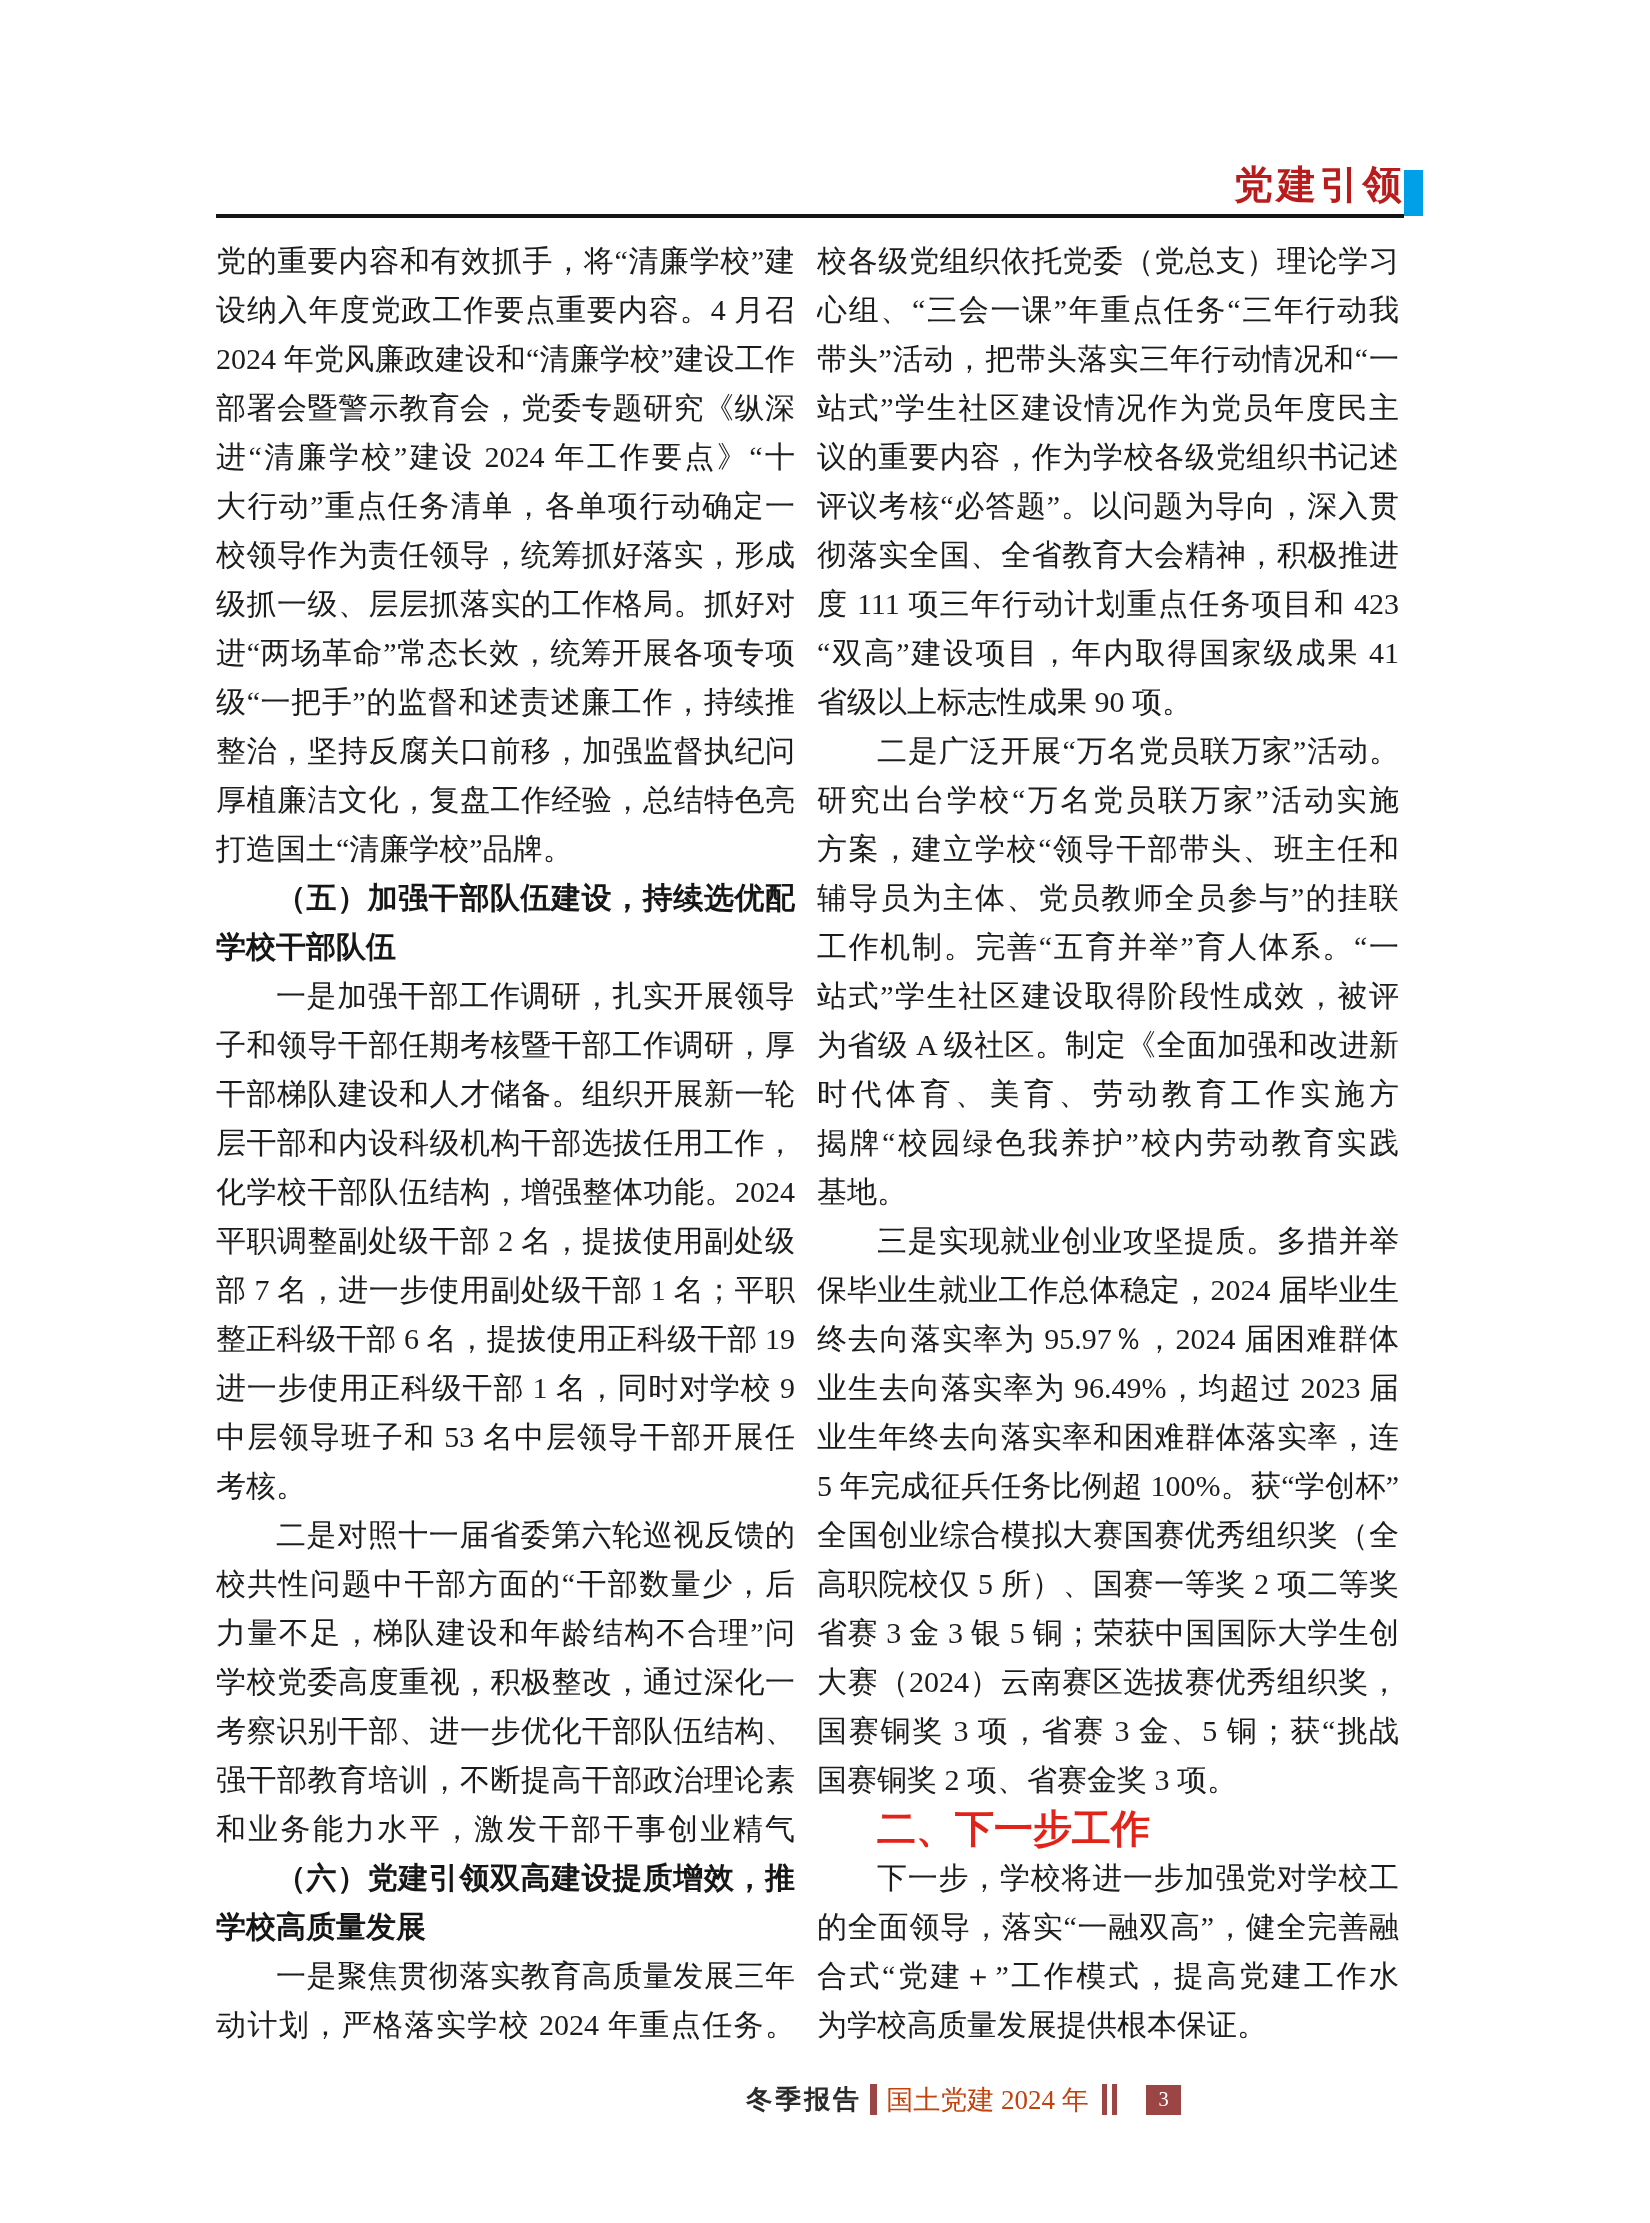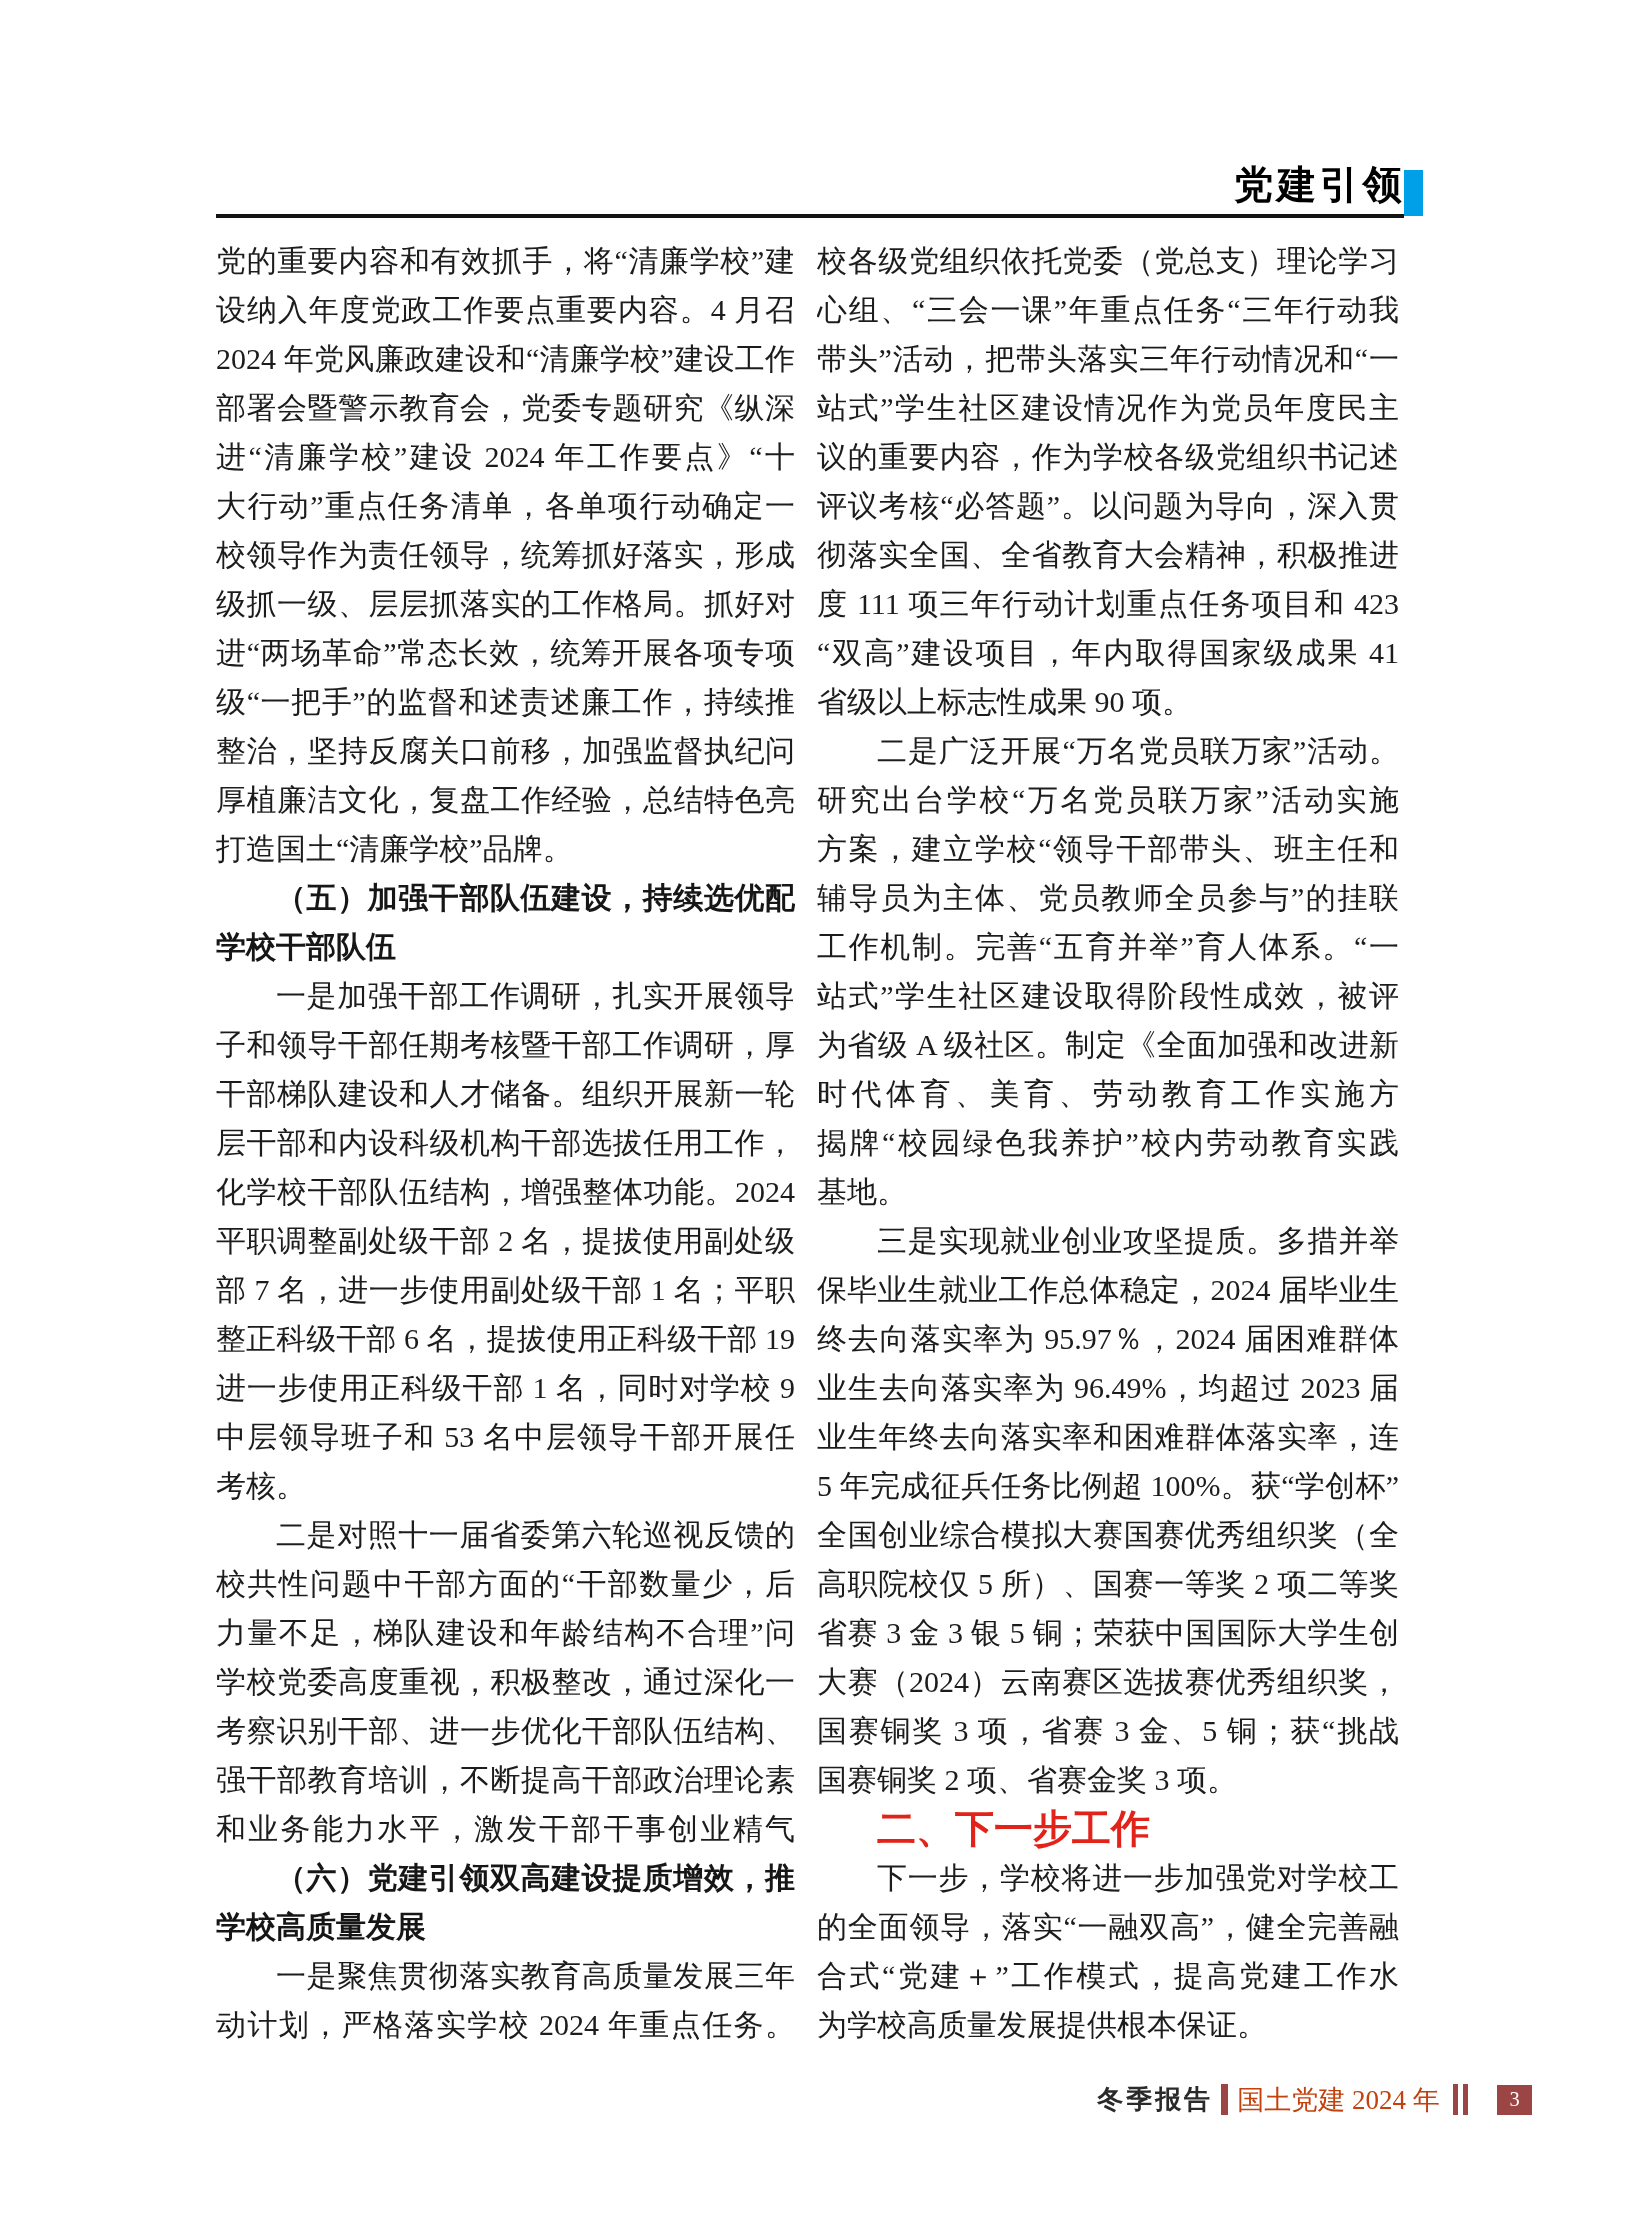--- a/index.html
+++ b/index.html
@@ -9,21 +9,21 @@
     background:#ffffff;
     font-family:"Liberation Serif","DejaVu Serif",serif;
     color:#1a1a1a;
     overflow:hidden;
   }
   
   #page-title{
     position:absolute;left:1234px;top:158px;
     font-size:39px;font-weight:700;letter-spacing:3.9px;
     font-family:"DejaVu Serif","Liberation Serif",serif;
-    color:#000000;
+    color:#b91c1c;
   }
   #header-accent{
     position:absolute;left:1404px;top:170px;
     width:19.4px;height:46px;
     background:var(--accent-blue,#00a0e9);
   }
   #header-rule{
     position:absolute;left:216px;top:214px;
     width:1188px;height:3.9px;background:#141414;
   }
@@ -43,24 +43,23 @@
   }
   .line.nostretch{text-align-last:left;}
   .line.indent{text-indent:60px;}
   .line.bold{
     font-family:"Liberation Sans","DejaVu Sans",sans-serif;
     font-weight:700;color:#161616;
   }
   .line.red{color:var(--heading-red,#e2231a);font-size:39px;}
   
   #footer{
-    position:absolute;top:2082px;left:0;width:1512px;
+    position:absolute;top:2082px;left:0;width:1181px;
     display:flex;justify-content:flex-end;align-items:center;
     height:35px;
-    padding-left:20px;
   }
   .f-callig{
     font-family:"DejaVu Serif","Liberation Serif",serif;
     font-size:26px;color:#2a2a2a;letter-spacing:2.9px;font-weight:600;
   }
   .f-bar{width:6.8px;height:31px;background:var(--footer-red,#9c4545);margin:0 9.7px 0 7.8px;}
   .f-issue{font-size:27px;color:#c2410c;}
   .f-dbar{width:4.9px;height:31px;background:var(--footer-red,#9c4545);}
   .f-dbar.first{margin-left:13.6px;}
   .f-dbar.second{margin-left:4.9px;}

